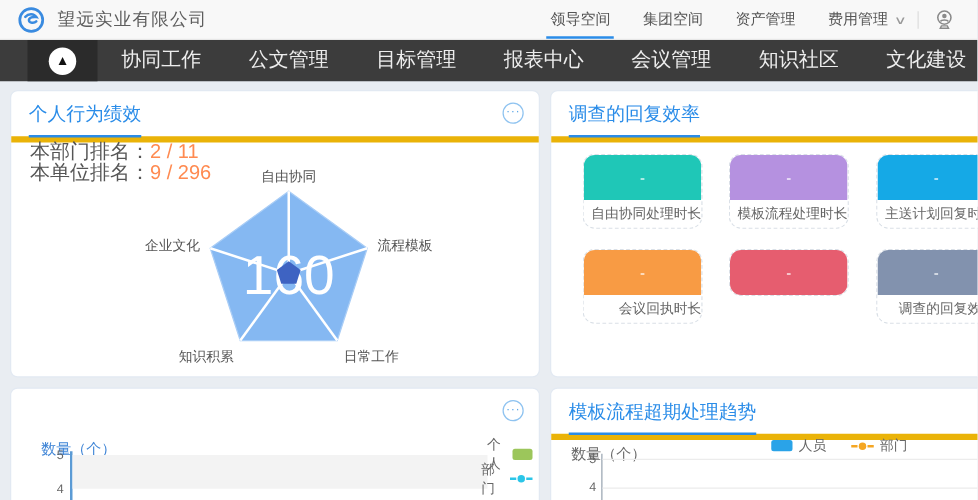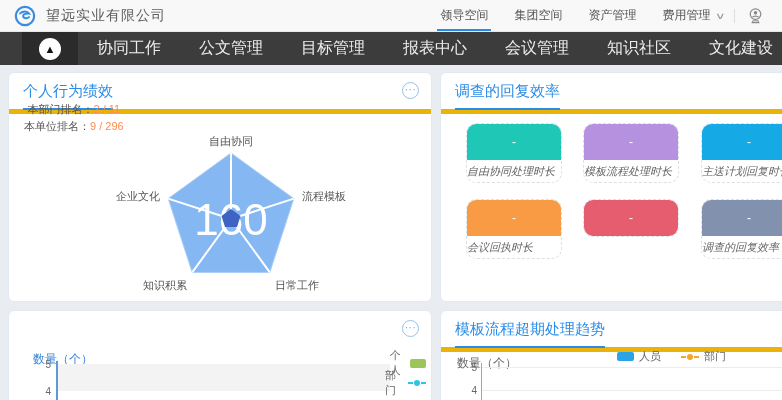--- a/index.html
+++ b/index.html
@@ -43,28 +43,28 @@
   .p3 { left:8px;  top:310px; width:424px; height:200px; }
   .p4 { left:440px; top:310px; width:420px; height:200px; }
   .panel-head { padding:9px 14px 0; border-bottom:5px solid #eab308; }
   .panel-title { display:inline-block; color:#2A8CE8; font-size:15px; font-weight:500;
                  padding-bottom:7px; border-bottom:2px solid #2A8CE8; margin-bottom:-1px; }
   .dots-btn { position:absolute; top:9px; right:12px; width:17px; height:17px; border-radius:50%;
               border:1px solid #8FC3F0; color:#5FA9E8; font-size:10px; line-height:14px;
               text-align:center; letter-spacing:.5px; cursor:pointer; background:#fff; }
 
   
-  .ranks { position:absolute; left:15px; top:28px; font-size:11px; color:#555; line-height:17px;text-align:center; }
+  .ranks { position:absolute; left:15px; top:40px; font-size:16px; color:#555; line-height:17px; }
   .rank-val { color:#FF8A50; }
   .radar-svg { position:absolute; left:0; top:28px; }
 
   
   .card { position:absolute; width:96px; border:1px dashed #DAE0E7; border-radius:10px; overflow:hidden; background:#fff; }
   .card-top { height:36px; color:#fff; font-size:12px; text-align:center; line-height:36px; }
-  .card-label { height:22px; font-size:11px; color:#666; text-align:left; line-height:22px; white-space:nowrap;font-style:italic; }
+  .card-label { height:22px; font-size:11px; color:#666; text-align:right; line-height:22px; white-space:nowrap; }
   .c-r1 { top:50px; } .c-r2 { top:126px; }
   .c-c1 { left:25px; } .c-c2 { left:142px; } .c-c3 { left:260px; }
 
   
   .ylabel { position:absolute; font-size:12px; }
   .ylabel-blue { color:#3E84D6; } .ylabel-gray { color:#666; }
   .ytick { position:absolute; width:16px; text-align:right; font-size:10px; color:#666; }
   .axis { position:absolute; width:2px; }
   .axis-blue { background:#5B9BD5; } .axis-gray { background:#9AA6B2; width:1px; }
   .band { position:absolute; background:#F3F3F3; }

